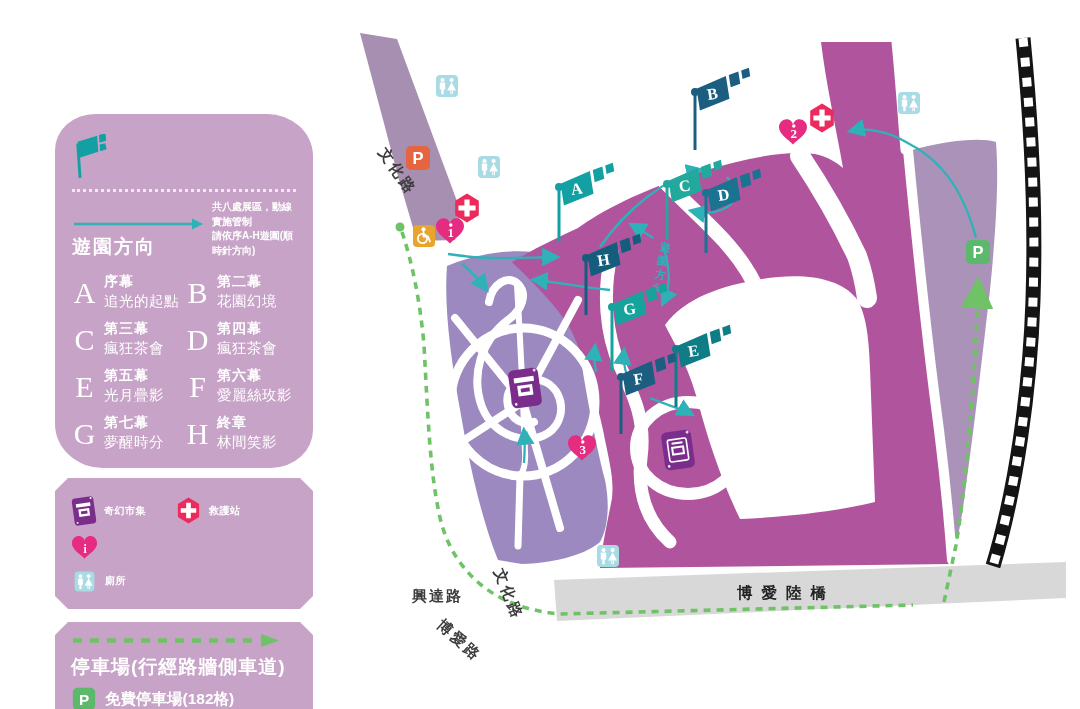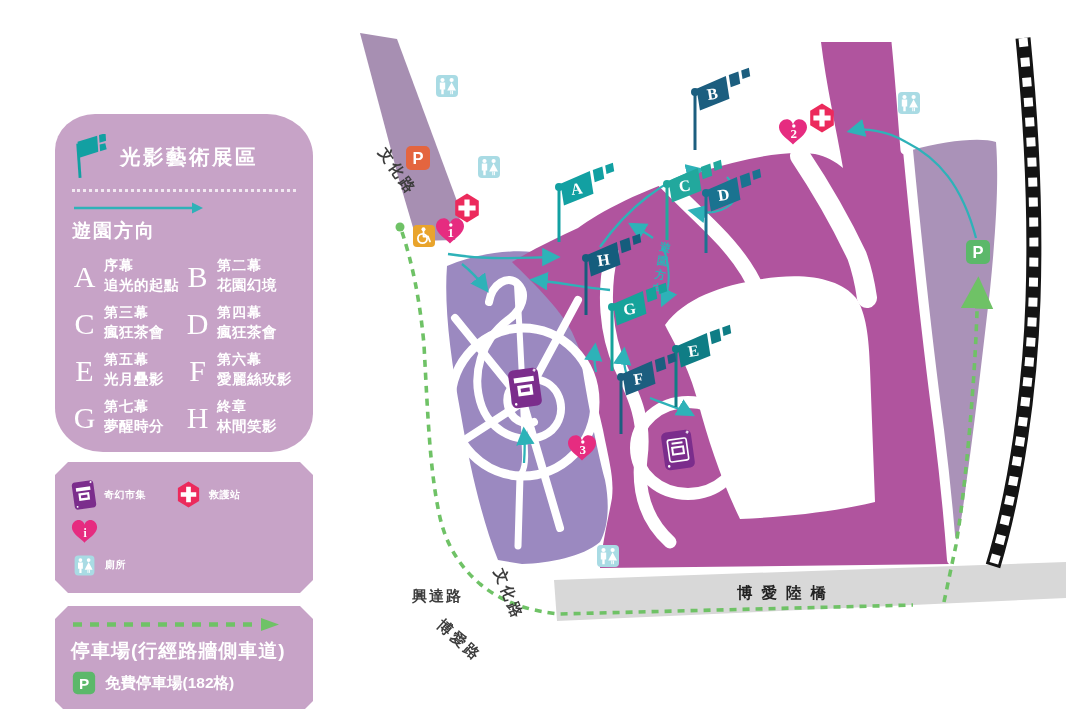--- a/index.html
+++ b/index.html
@@ -23,21 +23,21 @@
   .panel-title{font-size:20.5px;font-weight:bold;letter-spacing:2.5px;margin:0}
   .divider{border-top:3px dotted rgba(255,255,255,.75);margin:9px 0 8px}
   .dir-row{display:flex;gap:8px;align-items:flex-end}
   .dir-label{font-size:19px;font-weight:bold;letter-spacing:2px}
   .dir-notes{font-size:10px;font-weight:bold;line-height:1.45;padding-bottom:2px}
   .zones{display:grid;grid-template-columns:1fr 1fr;column-gap:2px;row-gap:9px;margin-top:13px}
   .zone-item{display:flex;gap:7px;align-items:center}
   .zone-letter{font-family:"Liberation Serif",serif;font-size:30px;line-height:.9;
                width:25px;text-align:center}
   .zone-sub{font-size:14px;font-weight:bold;letter-spacing:1px}
-  .zone-name{font-size:14.5px;font-weight:bold;letter-spacing:.5px;margin-top:1px}
+  .zone-name{font-size:14.5px;font-weight:normal;letter-spacing:.5px;margin-top:1px}
   .fac-list{display:flex;flex-wrap:wrap}
   .fac-item{display:flex;align-items:center;gap:7px;margin:3.5px 0}
   .fac-label{font-size:10px;font-weight:bold;letter-spacing:.5px;white-space:nowrap}
   .park-title{font-size:19px;font-weight:bold;letter-spacing:1px;margin:3px 0 6px}
   .park-item{display:flex;align-items:center;gap:8px;margin:5px 0}
   .park-label{font-size:15.5px;font-weight:bold}
 </style>
 </head>
 <body>
 
@@ -317,30 +317,33 @@
   <div class="box box1">
     <div class="title-row">
       <svg width="38" height="46" viewBox="0 0 40 48">
         <g transform="rotate(-4 6 10)">
           <line x1="6" y1="10" x2="6" y2="46" stroke="#12a0a2" stroke-width="3"></line>
           <polygon points="6,8 27,3 27,20 6,25" fill="#12a0a2"></polygon>
           <polygon points="29,2.5 36,1 36,9 29,10.5" fill="#12a0a2"></polygon>
           <polygon points="29,12.5 35,11.5 36,18 29,19.5" fill="#12a0a2"></polygon>
         </g>
       </svg>
-      <h1 class="panel-title">光影藝術展區</h1>
     </div>
     <div class="divider"></div>
     <div class="dir-row">
       <div>
         <svg width="132" height="12" viewBox="0 0 132 12">
           <line x1="2" y1="6" x2="120" y2="6" stroke="#2eb2b8" stroke-width="2.6"></line>
           <polygon points="120,0.5 131,6 120,11.5" fill="#2eb2b8"></polygon>
         </svg>
         <div class="dir-label">遊園方向</div>
+      </div>
+      <div class="dir-notes">
+        <div>共八處展區，動線實施管制</div>
+        <div>請依序A-H遊園(順時針方向)</div>
       </div>
     </div>
     <div class="zones" id="zone-grid">
         <div class="zone-item">
           <span class="zone-letter">A</span>
     <span>
             <div class="zone-sub">序幕</div>
     <div class="zone-name">追光的起點</div>
           </span>
         </div>

